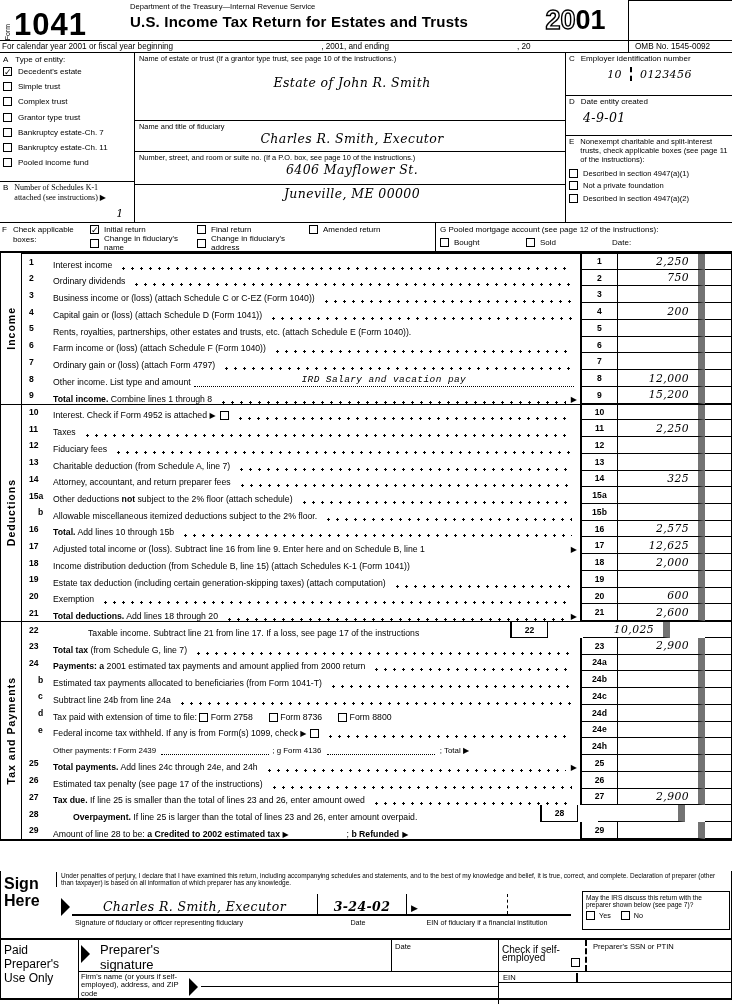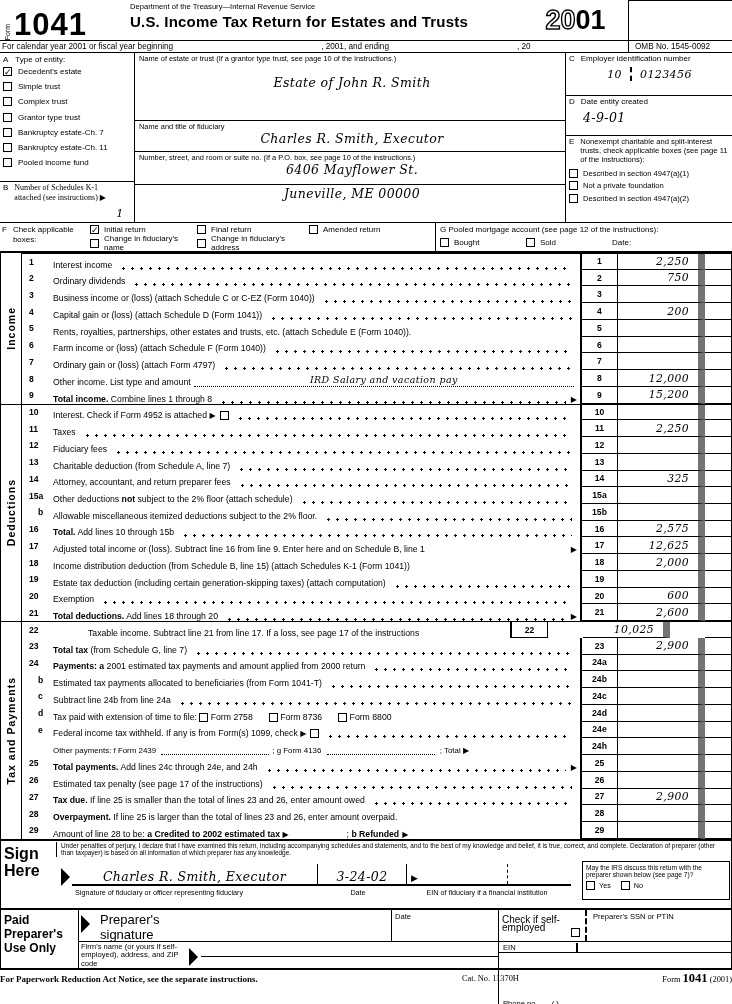--- a/index.html
+++ b/index.html
@@ -76,54 +76,54 @@
   .numcol { width:31px; font-weight:bold; font-size:8.6px; padding-left:7px; display:flex; align-items:center; }
   .numcol.sub { padding-left:16px; }
   .content { flex:1; display:flex; align-items:flex-end; font-size:8.7px; overflow:hidden; padding-right:3px; }
   .content span.t { white-space:pre; }
   .content.small { font-size:7.9px; }
   .bold { font-weight:bold; }
   .leader { flex:1; height:3px; margin:6px 5px 0 7px; background-image:radial-gradient(circle,#000 1px,transparent 1.3px); background-size:9px 3px; background-repeat:repeat-x; background-position:left center; min-width:10px; }
   .arrow { font-size:8px; line-height:8px; }
   .gp { display:inline-block; }
   .fillin { border-bottom:1.4px dotted #000; text-align:center; height:13px; margin:0 3px; }
-  .fillin .hand { font-size:9.5px; }
+  .fillin .hand { font-size:9.5px;font-family:Liberation Mono, monospace; }
   .refcol { width:38px; border-left:2px solid #000; border-right:1px solid #000; border-bottom:1px solid #000; font-weight:bold; font-size:8.6px; display:flex; align-items:center; justify-content:center; }
   .amtcol { width:87px; border-right:7px solid #737373; border-bottom:1px solid #000; display:flex; align-items:center; justify-content:flex-end; padding-right:9px; }
   .centcol { width:26px; border-bottom:1px solid #000; }
   .hand { font-family:"DejaVu Serif",serif; font-style:italic; font-size:11px; letter-spacing:0.4px; }
   .hand.big { font-size:12.5px; }
   .amtcol .hand { font-size:10.8px; }
 
   
   .cb { display:inline-block; width:9px; height:9px; border:1.3px solid #000; font-size:9px; line-height:8px; text-align:center; flex:none; background:#fff; }
 
   
-  .sign-sec { position:relative; height:69px; border-bottom:2px solid #000; border-left:1px solid #000; border-right:1px solid #000; }
+  .sign-sec { position:relative; height:69px; border-bottom:2px solid #000; border-left:1px solid #000; border-right:1px solid #000;margin-top:30px; }
   .sign-label { position:absolute; left:3px; top:4px; font-size:16px; font-weight:bold; line-height:17px; }
   .perjury { position:absolute; left:55px; right:2px; top:1px; font-size:6.5px; line-height:7.6px; border-left:1px solid #000; padding-left:4px; }
   .big-arrow { width:0; height:0; border-top:9px solid transparent; border-bottom:9px solid transparent; border-left:9px solid #000; flex:none; }
   .sig-area { position:absolute; left:60px; top:23px; width:510px; display:flex; align-items:flex-end; }
   .sig-zone { flex:1; border-bottom:2px solid #000; display:flex; align-items:flex-end; height:22px; margin-left:2px; }
   .sig-name { width:245px; text-align:center; }
   .sig-vdiv { border-left:1.4px solid #000; height:20px; }
-  .sig-date { width:88px; text-align:center; }
+  .sig-date { width:88px; text-align:center;font-weight:bold; }
   .sig-small-arrow { font-size:9px; padding:0 4px 1px 4px; }
   .sig-dash { border-left:1.4px dashed #000; height:20px; margin-left:85px; }
   .sig-caps { position:absolute; left:62px; top:47px; width:508px; display:flex; font-size:7.2px; }
   .cap-sig { width:250px; padding-left:12px; }
   .cap-date { width:90px; text-align:center; }
   .cap-ein { flex:1; text-align:center; }
   .irs-box { position:absolute; right:1px; top:20px; width:148px; height:39px; border:1px solid #000; padding:2px 3px; font-size:6.6px; line-height:7.6px; }
   .irs-opts { display:flex; gap:10px; margin-top:2px; align-items:center; }
   .irs-opt { display:flex; gap:4px; align-items:center; font-size:7.2px; }
 
   
   .prep-sec { position:relative; height:60px; border-bottom:2px solid #000; border-left:1px solid #000; border-right:1px solid #000; display:flex; }
-  .prep-label { width:78px; border-right:1.5px solid #000; font-size:12px; font-weight:bold; line-height:14px; padding:3px 0 12px 3px; }
+  .prep-label { width:78px; border-right:1.5px solid #000; font-size:12px; font-weight:normal; line-height:14px; padding:3px 0 12px 3px; }
   .prep-grid { flex:1; display:flex; flex-direction:column; }
   .prep-r1 { height:32px; display:flex; border-bottom:1px solid #000; }
   .prep-sig { width:312px; display:flex; padding:2px 0 0 2px; font-size:13px; gap:10px; }
   .prep-sig .big-arrow { margin-top:3px; }
   .prep-date { width:107px; border-left:1px solid #000; font-size:7.6px; padding:2px 0 0 3px; }
   .prep-check { width:87px; border-left:1px solid #000; font-size:10px; padding:6px 0 0 3px; position:relative; line-height:8.6px; }
   .prep-check .cb { position:absolute; right:5px; bottom:4px; }
   .prep-ssn { flex:1; border-left:2px dashed #000; font-size:7.6px; padding:2px 0 0 6px; }
   .prep-r2 { flex:1; display:flex; }
   .prep-firm { width:419px; display:flex; font-size:7.6px; padding:1px 0 0 2px; gap:3px; }
@@ -718,21 +718,21 @@
             <span class="t bold">Tax due.</span>
             <span class="t"> If line 25 is smaller than the total of lines 23 and 26, enter amount owed</span>
             <span class="leader"></span>
           </div>
           <div class="refcol">27</div>
           <div class="amtcol">
             <span class="hand">2,900</span>
           </div>
           <div class="centcol"></div>
         </div>
-        <div class="line-row" style="height: 16.74px;">
+        <div class="line-row" style="height: 16.74px; gap: 20px;">
           <div class="numcol">28</div>
           <div class="content">
             <span class="t bold">Overpayment.</span>
             <span class="t"> If line 25 is larger than the total of lines 23 and 26, enter amount overpaid.</span>
           </div>
           <div class="refcol">28</div>
           <div class="amtcol"></div>
           <div class="centcol"></div>
         </div>
         <div class="line-row" style="height: 16.74px;">

